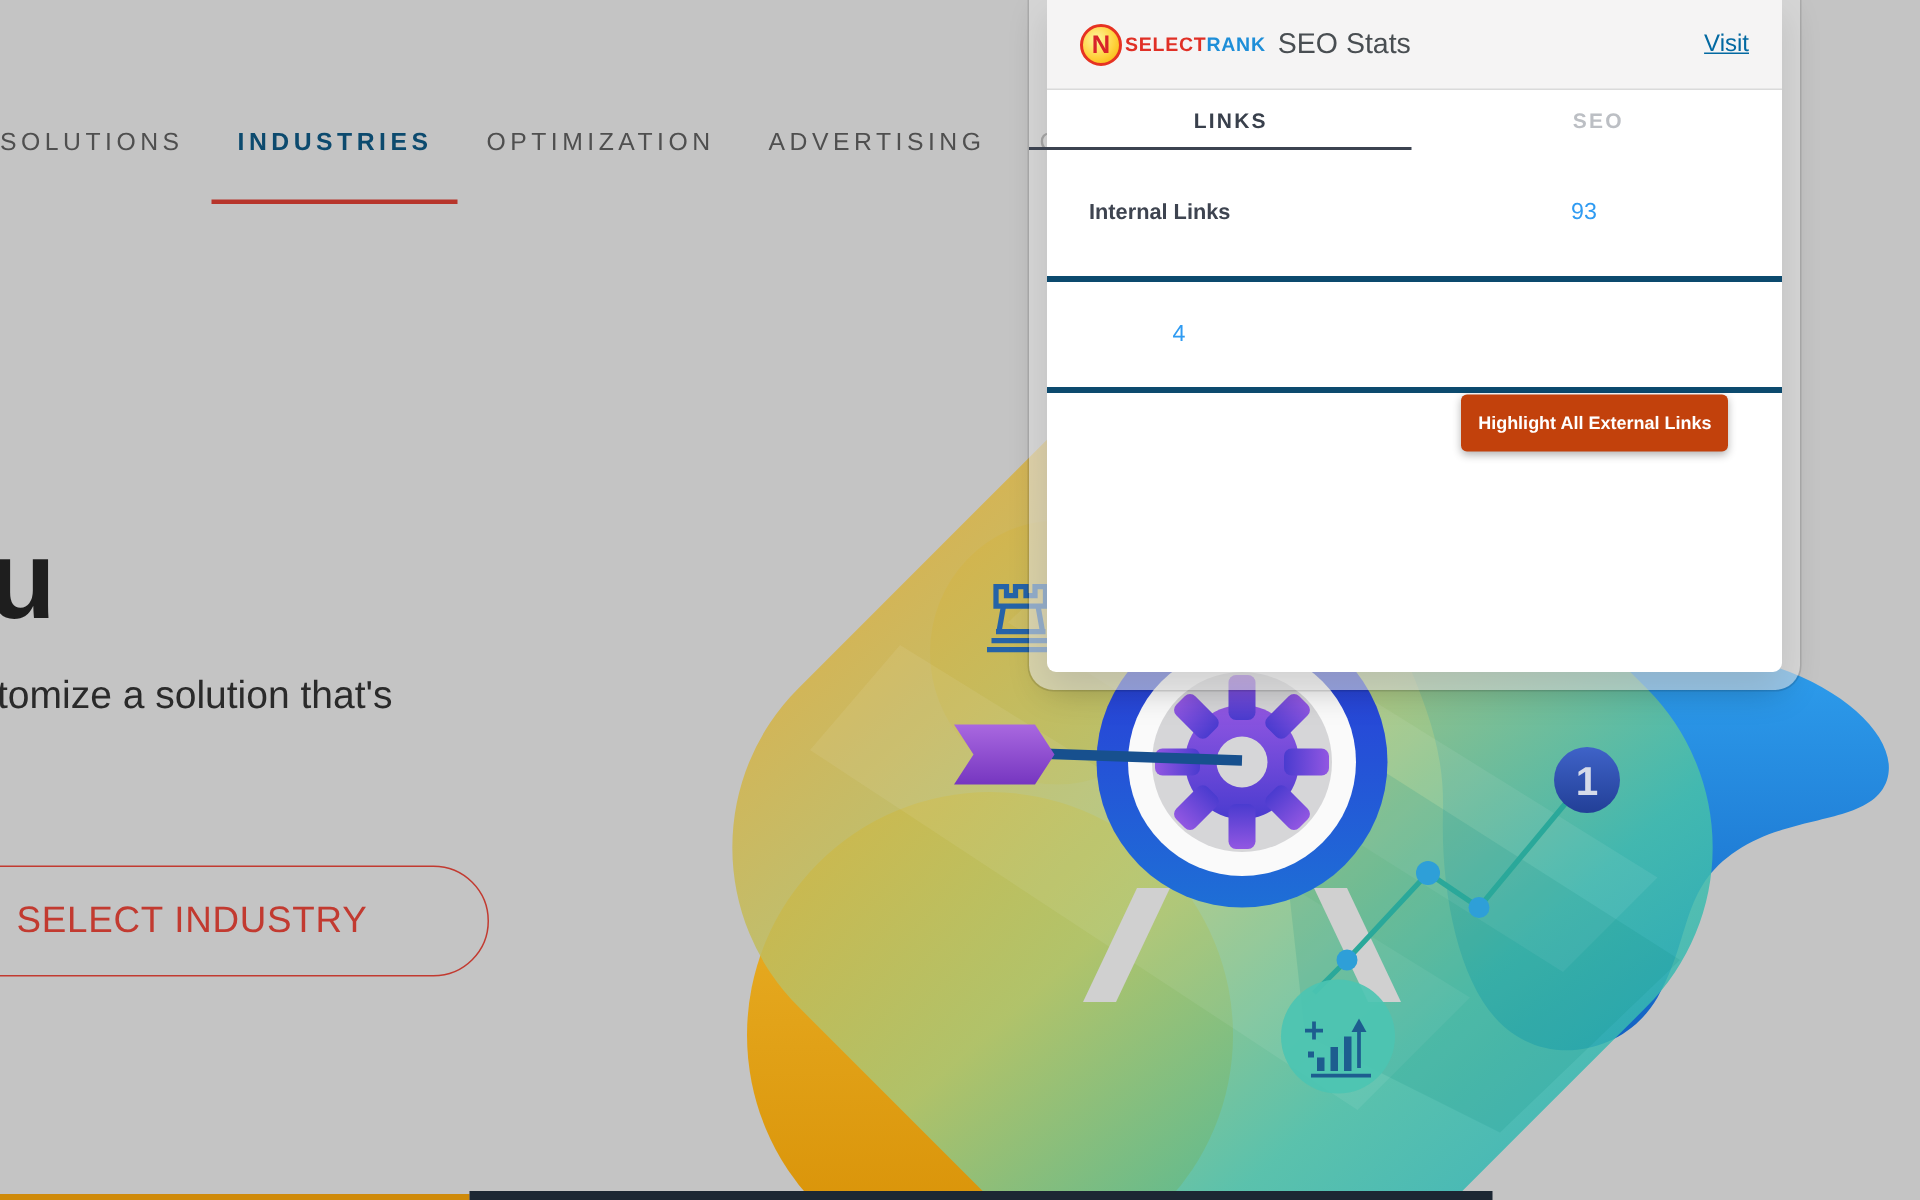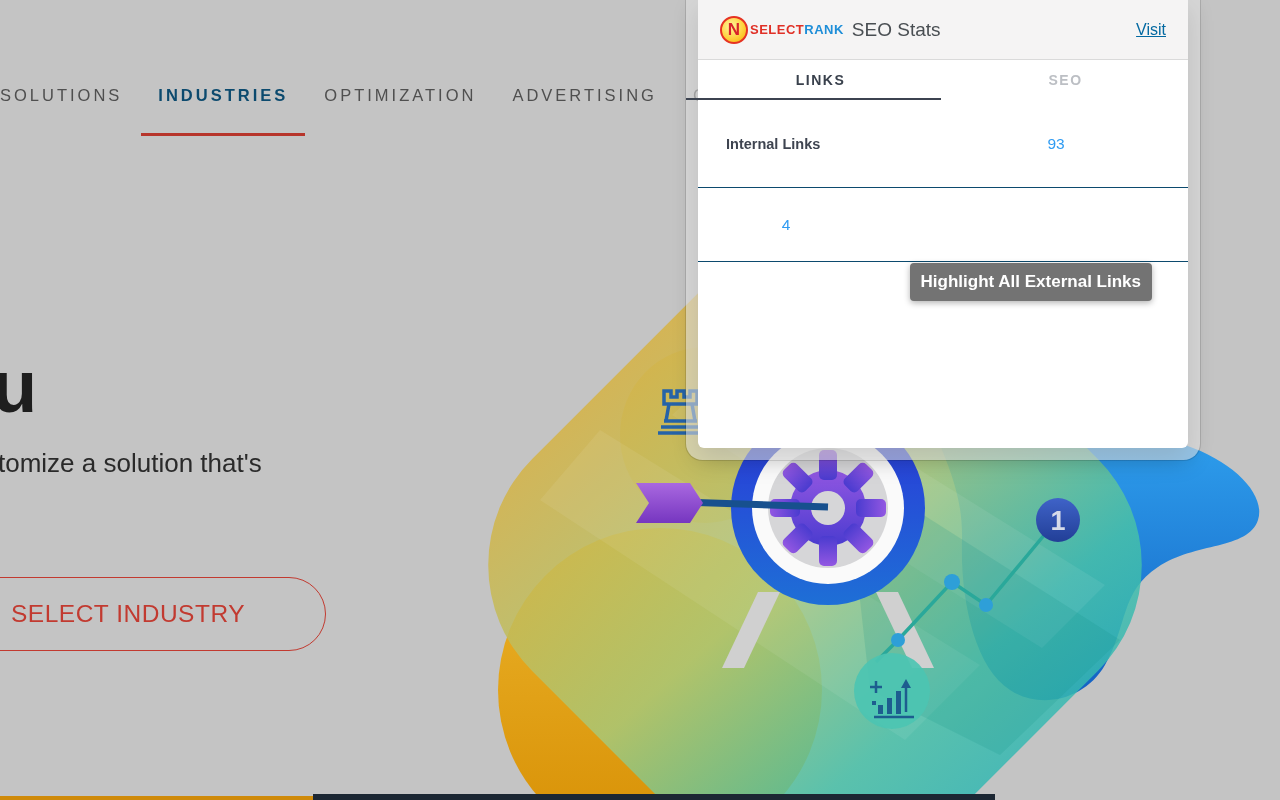--- a/index.html
+++ b/index.html
@@ -73,33 +73,33 @@
     flex:1; text-align:center; line-height:40px; cursor:pointer;
     font-size:14px; font-weight:700; letter-spacing:1.5px; color:#bcbfc4; position:relative;
   }
   .tab.active { color:#39404c; }
   .tab.active::after {
     content:""; position:absolute; left:-12px; right:2px; bottom:0; height:2px; background:#3c4350;
   }
 
   .row {
     display:flex; align-items:center; padding-left:28px;
-    border-bottom:1px solid #0c4a6e;
+    border-bottom:4px solid #0c4a6e;
   }
   .row-1 { height:88px; }
   .row-2 { height:74px; }
   .row-label { flex:1; font-size:14.5px; font-weight:700; color:#3e4450; }
   .row-value {
     width:120px; text-align:center; margin-right:72px;
     color:#2f9bf2; font-size:15.5px; text-decoration:none; cursor:pointer;
   }
   .hl-btn {
     position:absolute; right:36px; top:263px; height:38px; padding:16px 11px;
-    background:#737373; border:none; border-radius:4px; cursor:pointer;
-    color:#ffffff; font-weight:700; font-size:17px;
+    background:#c2410c; border:none; border-radius:4px; cursor:pointer;
+    color:#ffffff; font-weight:700; font-size:12px;
     font-family:"Liberation Sans", sans-serif;
     display:flex; align-items:center; box-shadow:0 2px 6px rgba(0,0,0,0.3);
   }
 </style>
 </head>
 <body>
 
 <div id="stage">
 
   <nav class="nav">

